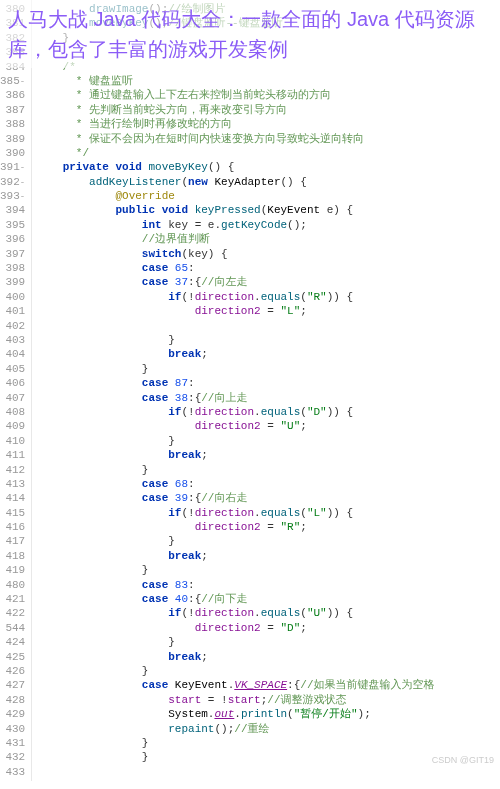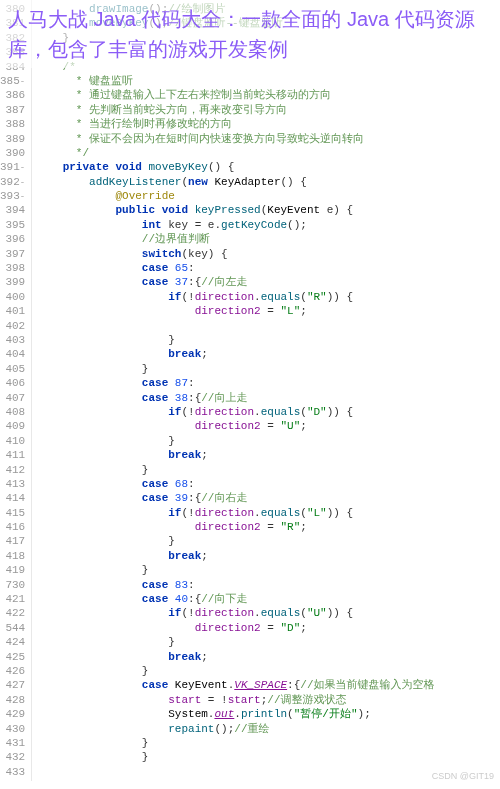--- a/index.html
+++ b/index.html
@@ -51,21 +51,21 @@
     .type { color: #000; }
     .comment-cn { color: #629755; }
     .str { color: #067d17; }
     .method { color: #00627a; }
     .field { color: #871094; }
     .num { color: #1750eb; }
     .anno { color: #9e880d; }
     .static-field { color: #871094; font-style: italic; text-decoration: underline; }
     .watermark {
       position: absolute;
-      bottom: 0;
+      bottom: 16px;
       right: 6px;
       font-size: 9px;
       color: #ccc;
       font-family: Arial, sans-serif;
       margin-left: 39px;
     }
   </style>
 </head>
 <body>
 
@@ -106,21 +106,21 @@
       <div>410</div>
       <div>411</div>
       <div>412</div>
       <div>413</div>
       <div>414</div>
       <div>415</div>
       <div>416</div>
       <div>417</div>
       <div>418</div>
       <div>419</div>
-      <div>730</div>
+      <div>480</div>
       <div>421</div>
       <div>422</div>
       <div>544</div>
       <div>424</div>
       <div>425</div>
       <div>426</div>
       <div>427</div>
       <div>428</div>
       <div>429</div>
       <div>430</div>

